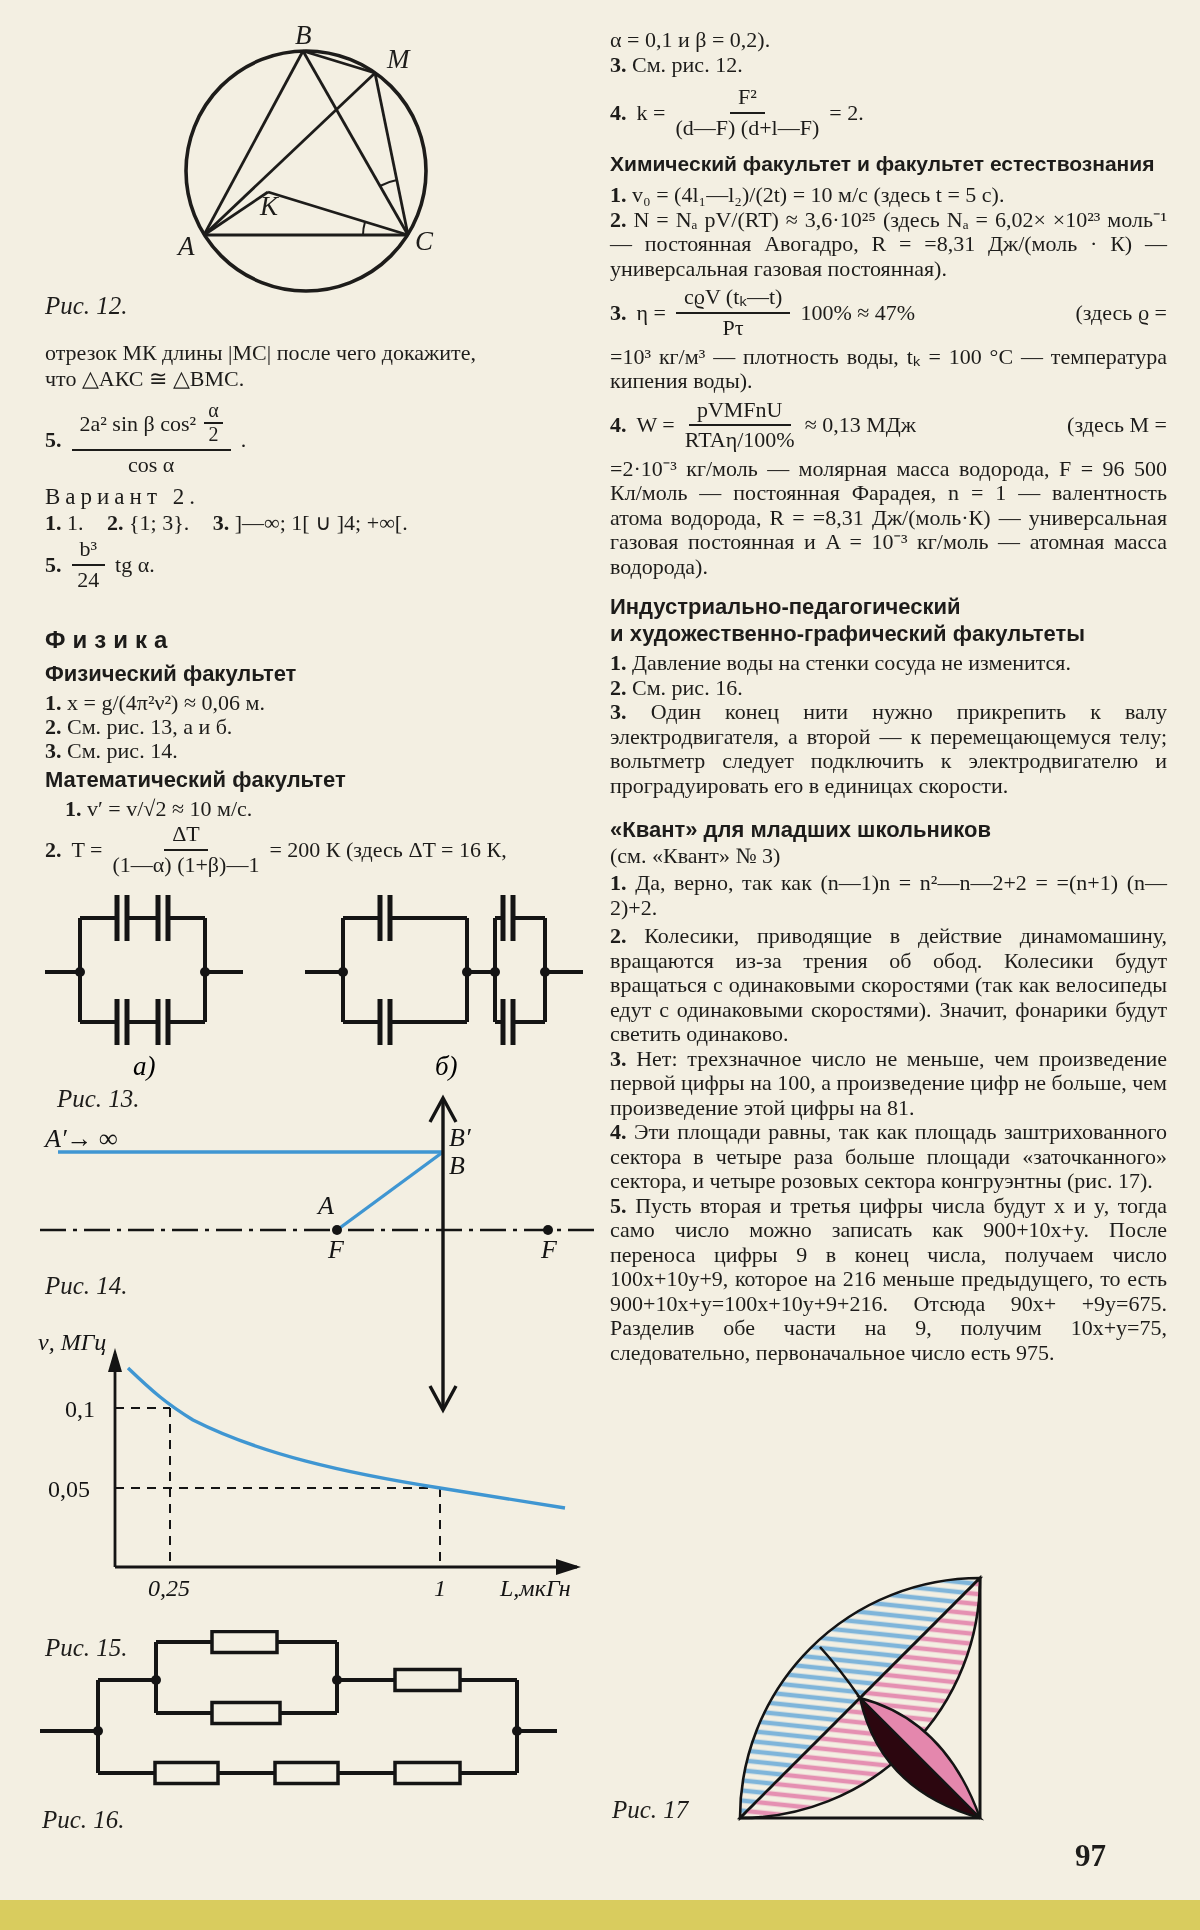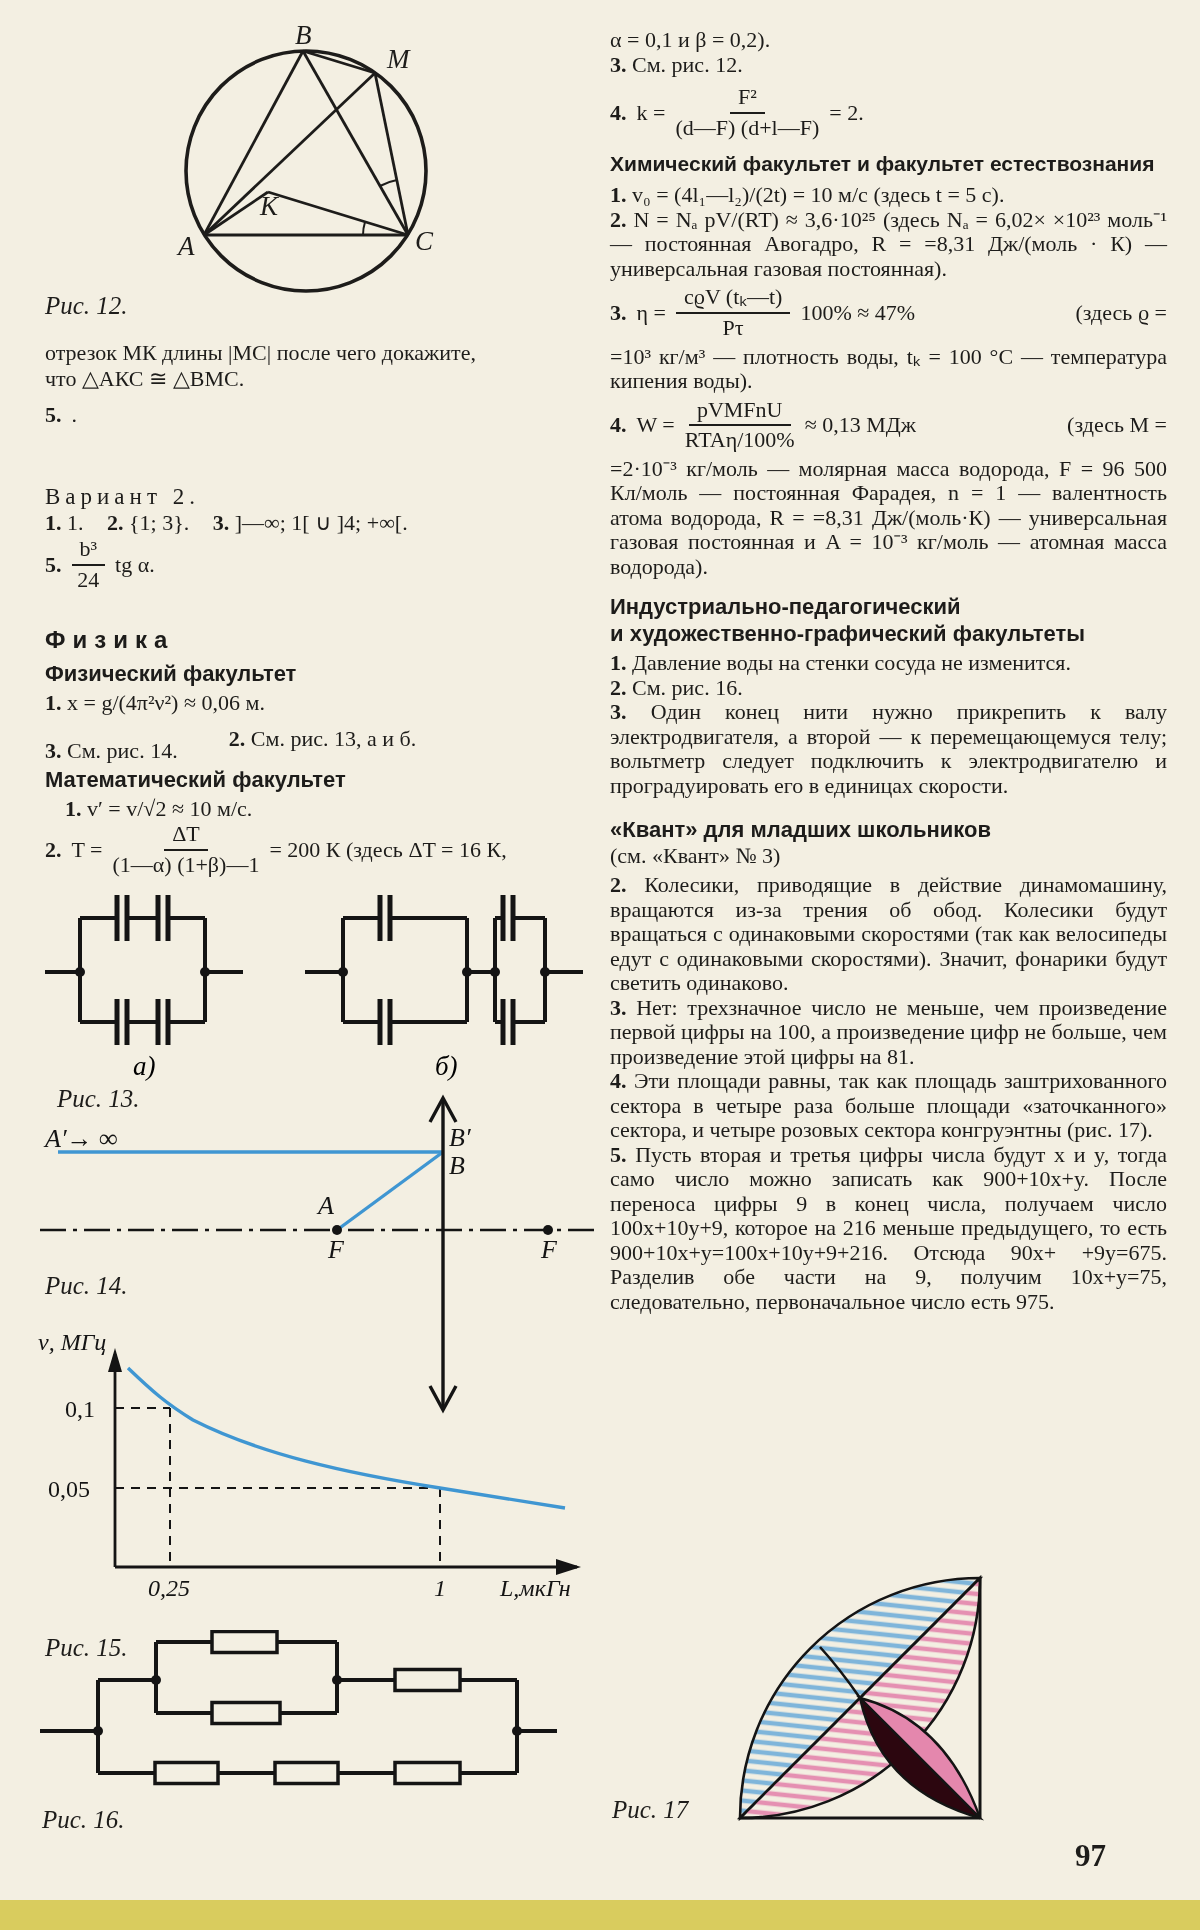--- a/index.html
+++ b/index.html
@@ -57,20 +57,30 @@
     </g>
   </svg>
 
   <div class="abs cap" style="left:45px;top:292px;">Рис. 12.</div>
 
   <div class="abs t" style="left:45px;top:340px;width:555px;">отрезок  МК  длины  |МС|  после  чего  докажите,</div>
   <div class="abs t" style="left:45px;top:366px;width:555px;">что  △АКС ≅ △ВМС.</div>
 
   <div class="abs frow" style="left:45px;top:402px;width:555px;">
     <span class="bnum">5.</span>
+    <span class="frac">
+      <span class="ftop nrow" style="border-bottom:2px solid #1d1c1a;">
+        <span>2a² sin β cos²</span>
+        <span class="sfrac" style="transform:translateY(-2px);">
+          <span class="ftop">α</span>
+          <span>2</span>
+        </span>
+      </span>
+      <span class="fbot">cos α</span>
+    </span>
     <span>.</span>
   </div>
 
   <div class="abs variant" style="left:45px;top:484px;">Вариант 2.</div>
 
   <div class="abs t" style="left:45px;top:510px;width:555px;text-align:left;">
     <span class="bnum">1.</span>
     <span>1.</span><span class="vgap"></span>
     <span class="bnum">2.</span>
     <span>{1; 3}.</span><span class="vgap"></span>
@@ -87,21 +97,21 @@
     <span>tg α.</span>
   </div>
 
   <div class="abs h1" style="left:45px;top:626px;">Физика</div>
   <div class="abs h2" style="left:45px;top:660px;">Физический факультет</div>
 
   <div class="abs t" style="left:45px;top:690px;width:555px;text-align:left;">
     <span class="bnum">1.</span>
     <span>x = g/(4π²ν²) ≈ 0,06 м.</span>
   </div>
-  <div class="abs t" style="left:45px;top:714px;width:555px;text-align:center;margin-top:12px;">
+  <div class="abs t" style="left:45px;top:714px;width:555px;text-align:left;">
     <span class="bnum">2.</span>
     <span>См. рис. 13, а и б.</span>
   </div>
   <div class="abs t" style="left:45px;top:738px;width:555px;text-align:left;">
     <span class="bnum">3.</span>
     <span>См. рис. 14.</span>
   </div>
 
   <div class="abs h2" style="left:45px;top:766px;">Математический факультет</div>
 
@@ -346,20 +356,24 @@
       <span>См. рис. 16.</span>
     </p>
     <p>
       <span class="bnum">3.</span>
       <span>Один конец нити нужно прикрепить к валу электродвигателя, а второй — к перемещающемуся телу; вольтметр следует подключить к электродвигателю и проградуировать его в единицах скорости.</span>
     </p>
 
     <div class="h2" style="margin-top:18px;">«Квант» для младших школьников</div>
     <div class="sub-it" style="margin-bottom:2px;">(см. «Квант» № 3)</div>
 
+    <p>
+      <span class="bnum">1.</span>
+      <span>Да,  верно,  так  как  (n—1)n = n²—n—2+2 = =(n+1) (n—2)+2.</span>
+    </p>
     <p class="mt4">
       <span class="bnum">2.</span>
       <span>Колесики, приводящие в действие динамомашину, вращаются из-за трения об обод. Колесики будут вращаться с одинаковыми скоростями (так как велосипеды едут с одинаковыми скоростями). Значит, фонарики будут светить одинаково.</span>
     </p>
     <p>
       <span class="bnum">3.</span>
       <span>Нет: трехзначное число не меньше, чем произведение первой цифры на 100, а произведение цифр не больше, чем произведение этой цифры на 81.</span>
     </p>
     <p>
       <span class="bnum">4.</span>

